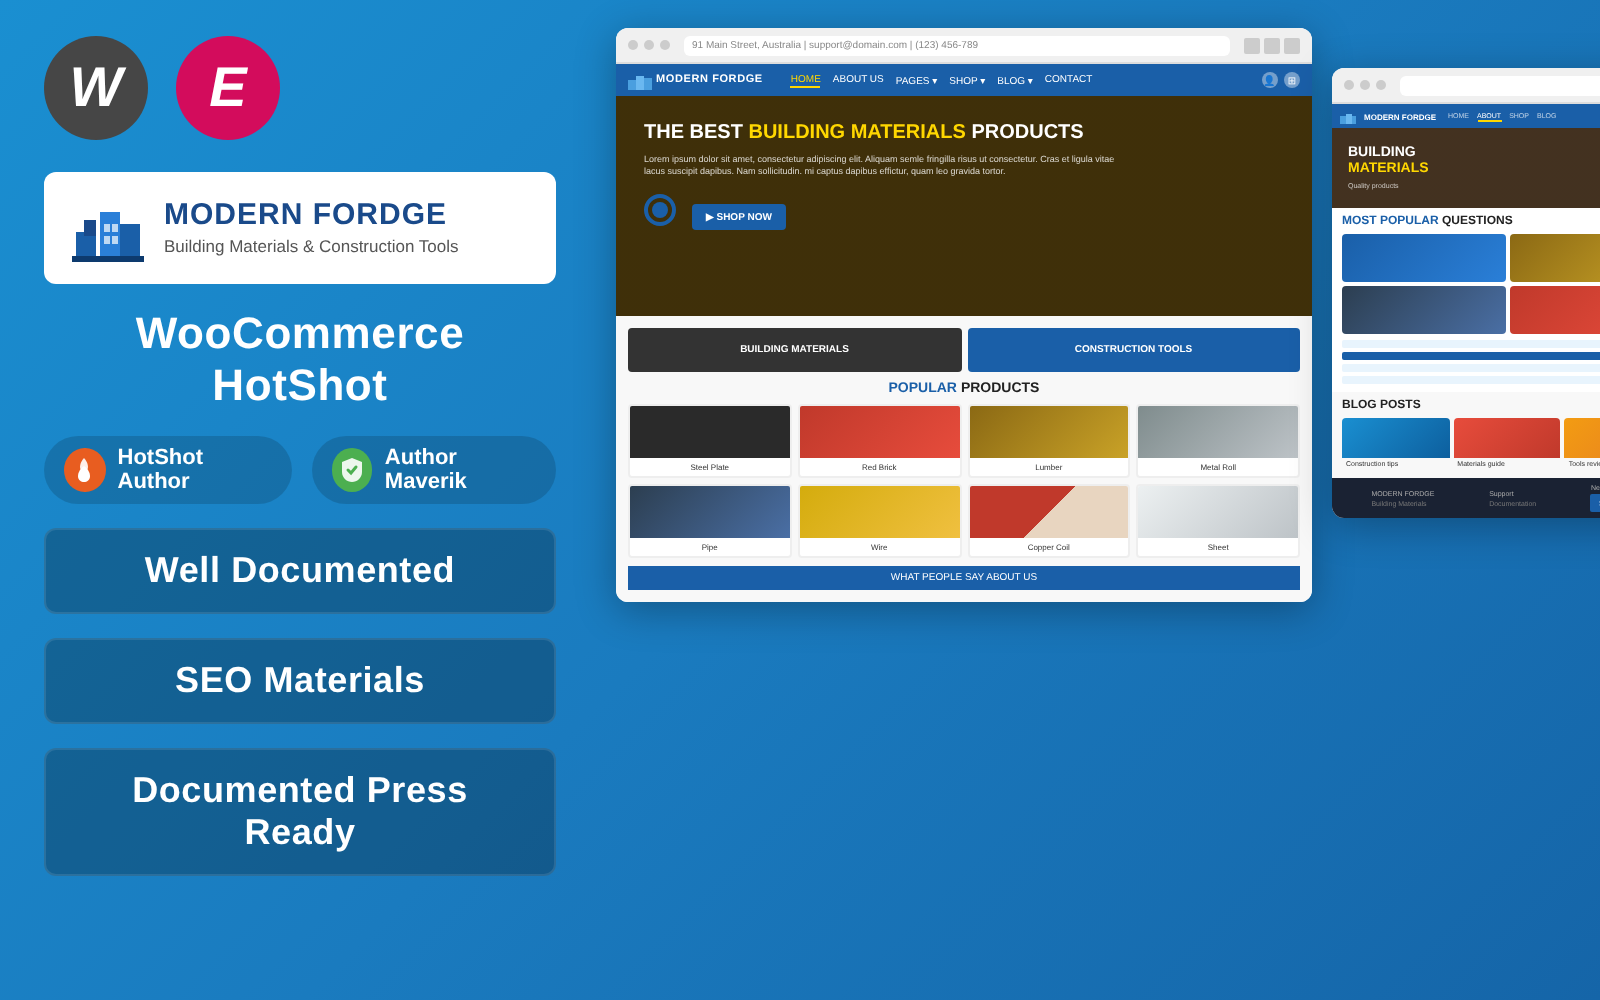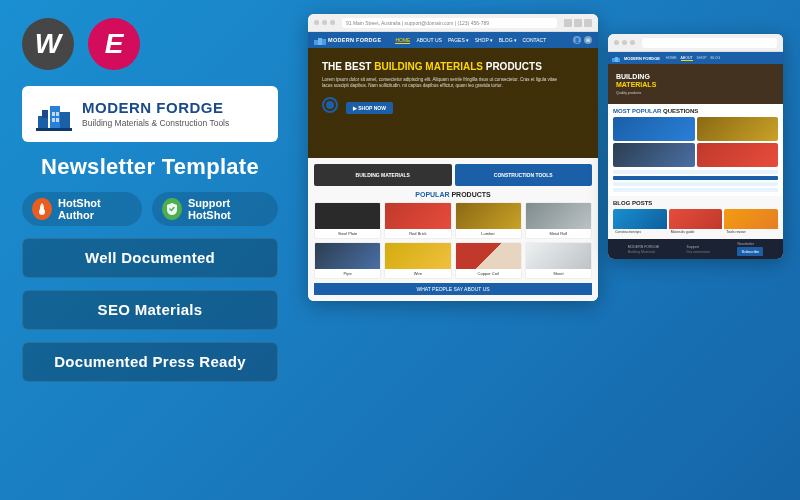--- a/index.html
+++ b/index.html
@@ -124,21 +124,21 @@
 
     
     .feature-btn {
       background: rgba(0,0,0,0.25);
       border-radius: 6px;
       padding: 10px 16px;
       text-align: center;
       border: 1px solid rgba(255,255,255,0.1);
     }
     .feature-btn-text {
-      font-size: 15px;
+      font-size: 18px;
       font-weight: 800;
       color: white;
       letter-spacing: 0.3px;
     }
 
     
     .right-panel {
       flex: 1;
       padding: 14px 16px 14px 8px;
       display: flex;
@@ -148,21 +148,21 @@
 
     
     .browser-mockup {
       background: white;
       border-radius: 6px;
       overflow: hidden;
       box-shadow: 0 4px 20px rgba(0,0,0,0.3);
     }
 
     .browser-main {
-      width: 290px;
+      width: 348px;
       flex-shrink: 0;
     }
 
     .browser-bar {
       background: #f0f0f0;
       height: 18px;
       display: flex;
       align-items: center;
       padding: 0 6px;
       gap: 3px;
@@ -441,40 +441,40 @@
         <rect x="20" y="16" width="3" height="4" fill="white" opacity="0.7"></rect>
         <rect x="16" y="22" width="3" height="4" fill="white" opacity="0.7"></rect>
         <rect x="20" y="22" width="3" height="4" fill="white" opacity="0.7"></rect>
       </svg>
       <div class="logo-text-area">
         <div class="logo-title">MODERN FORDGE</div>
         <div class="logo-subtitle">Building Materials &amp; Construction Tools</div>
       </div>
     </div>
 
-    <div class="woo-label">Newsletter Template</div>
+    <div class="woo-label">WooCommerce HotShot</div>
 
     <div class="badge-row">
       <div class="badge-item">
         <div class="badge-icon hotshot-icon">
           <svg width="14" height="14" viewBox="0 0 14 14">
             <path d="M7 1 C7 1 9 3 9 5.5 C9 7 8 8 7 8 C6 8 5 7 5 5.5 C5 3 7 1 7 1Z" fill="white" opacity="0.9"></path>
             <path d="M7 5 C7 5 10 7 10 10 C10 12 8.5 13 7 13 C5.5 13 4 12 4 10 C4 7 7 5 7 5Z" fill="white"></path>
           </svg>
         </div>
         <span class="badge-label">HotShot Author</span>
       </div>
       <div class="badge-item">
         <div class="badge-icon support-icon">
           <svg width="14" height="14" viewBox="0 0 14 14">
             <path d="M7 1 L12 3 L12 8 C12 11 9.5 13 7 13 C4.5 13 2 11 2 8 L2 3 Z" fill="white" opacity="0.9"></path>
             <path d="M5 7 L6.5 8.5 L9 5.5" stroke="#4caf50" stroke-width="1.5" fill="none" stroke-linecap="round"></path>
           </svg>
         </div>
-        <span class="badge-label">Support HotShot</span>
+        <span class="badge-label">Author Maverik</span>
       </div>
     </div>
 
     <div class="feature-btn">
       <span class="feature-btn-text">Well Documented</span>
     </div>
     <div class="feature-btn">
       <span class="feature-btn-text">SEO Materials</span>
     </div>
     <div class="feature-btn">

